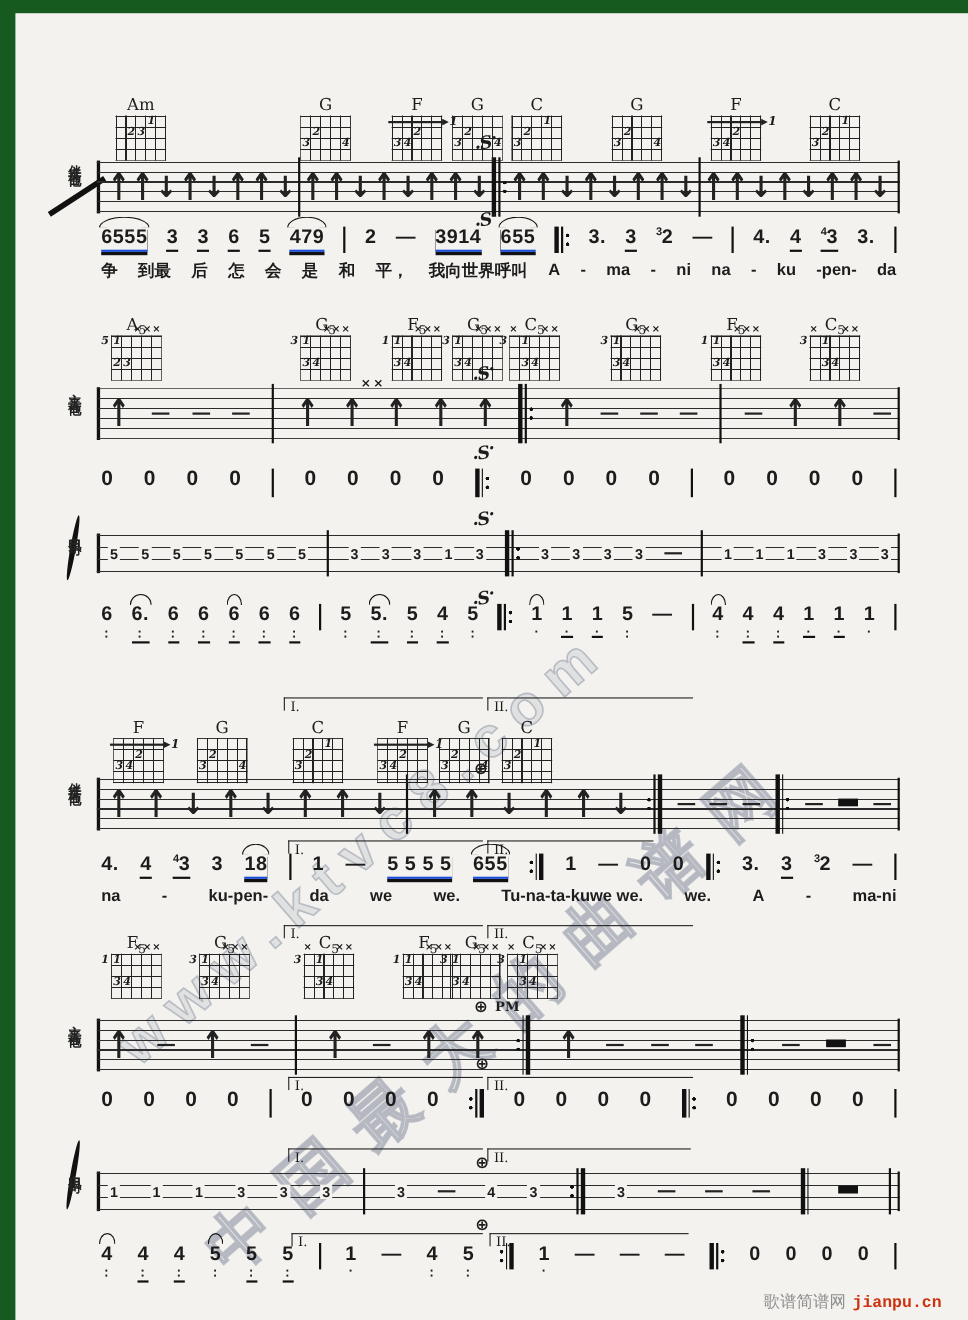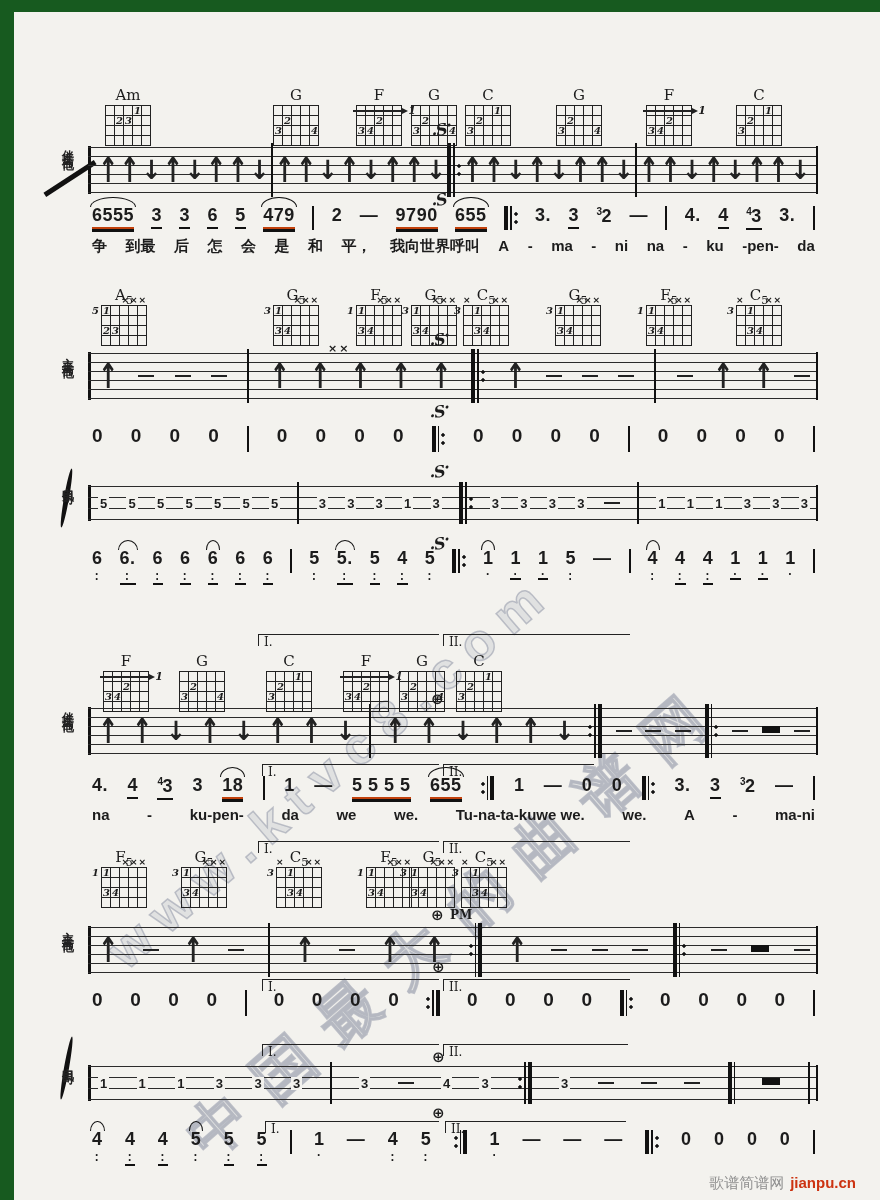--- a/index.html
+++ b/index.html
@@ -9,21 +9,21 @@
   .border-left{position:absolute;left:0;top:0;width:14px;height:1200px;background:#175a1f;}
 
   
   .wm{position:absolute;white-space:nowrap;font-weight:700;pointer-events:none;
       color:rgba(160,166,180,0.22);-webkit-text-stroke:1.5px rgba(145,152,168,0.55);
       transform-origin:left top;}
   .wm1{left:95px;top:935px;font-size:52px;letter-spacing:14px;transform:rotate(-41deg);}
   .wm2{left:170px;top:1115px;font-size:60px;letter-spacing:26px;transform:rotate(-41deg);}
 
   
-  .footer{position:absolute;right:24px;top:1174px;font-size:15px;}
+  .footer{position:absolute;right:24px;top:1174px;font-size:15px;font-family:Liberation Mono, monospace;}
   .footer .site{color:#8f8f8f;}
   .footer .url{color:#cc3311;font-weight:700;margin-left:6px;}
 
   
   .staff{position:absolute;}
   .staff .lines{position:absolute;left:0;top:0;right:0;bottom:0;}
   .staff::before{content:"";position:absolute;left:0;top:-1px;bottom:-1px;width:3px;background:#111;}
   .staff::after{content:"";position:absolute;right:0;top:-1px;bottom:-1px;width:2px;background:#111;}
   .events{position:absolute;left:10px;right:8px;top:-15px;bottom:-15px;display:flex;
           justify-content:space-between;align-items:center;}
@@ -39,21 +39,21 @@
   .rpt .rdots{width:4px;height:16px;
       background:radial-gradient(circle at 2px 4px,#111 1.5px,transparent 1.8px),
                  radial-gradient(circle at 2px 12px,#111 1.5px,transparent 1.8px);}
 
   
   .nrow,.zrow{position:absolute;display:flex;justify-content:space-between;align-items:flex-start;}
   .nrow{font:700 18px "Liberation Sans",sans-serif;height:30px;}
   .zrow{font:700 19px "Liberation Sans",sans-serif;height:28px;}
   .num{display:inline-block;line-height:1.1;letter-spacing:0.5px;}
   .u1{border-bottom:2px solid #111;padding-bottom:1px;}
-  .u2{border-bottom:2px solid #c2410c;padding-bottom:1px;box-shadow:0 3px 0 0 #111;}
+  .u2{border-bottom:2px solid #1d4ed8;padding-bottom:1px;box-shadow:0 3px 0 0 #111;}
   .d1::after{content:"·";display:block;text-align:center;line-height:5px;font-size:12px;margin-top:3px;}
   .d2::after{content:"·\A·";white-space:pre;display:block;text-align:center;line-height:5px;font-size:12px;margin-top:3px;}
   .gsup{font-size:10px;vertical-align:super;margin-right:-1px;}
   .arc{position:relative;}
   .arc::before{content:"";position:absolute;left:-2px;right:-2px;top:-9px;height:9px;
       border:1.6px solid #111;border-bottom:none;border-radius:50% 50% 0 0/100% 100% 0 0;}
   .lrow{position:absolute;display:flex;justify-content:space-between;
         font:700 15px "Liberation Sans",sans-serif;}
 
   
@@ -572,21 +572,21 @@
       <div class="nrow" style="left: 92px; top: 206px; width: 723px;">
         <span class="num u2 arc">6555</span>
         <span class="num u1">3</span>
         <span class="num u1">3</span>
         <span class="num u1">6</span>
         <span class="num u1">5</span>
         <span class="num u2 arc">479</span>
         <div class="bar" style="height: 24px;"></div>
         <span class="num">2</span>
         <span class="num">—</span>
-        <span class="num u2">9790</span>
+        <span class="num u2">3914</span>
         <span class="num u2 arc">655</span>
         <div class="rpt" style="height: 24px;">
           <div class="thick"></div>
           <div class="thin"></div>
           <div class="rdots"></div>
         </div>
         <span class="num">3.</span>
         <span class="num u1">3</span>
         <span class="num"><span class="gsup">3</span>2</span>
         <span class="num">—</span>

